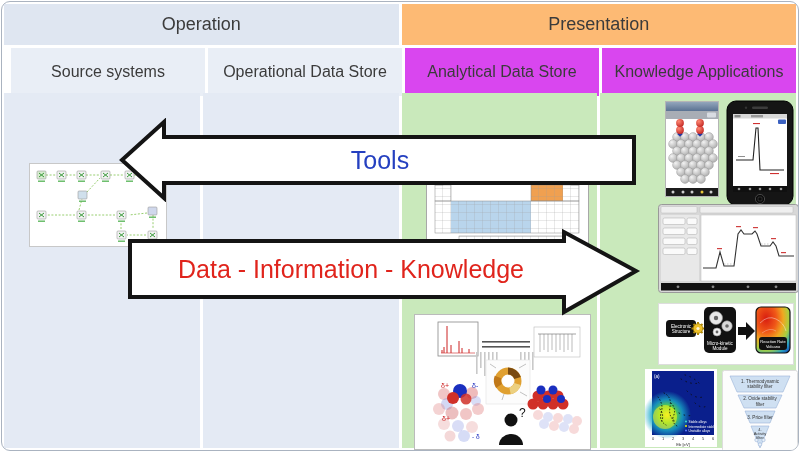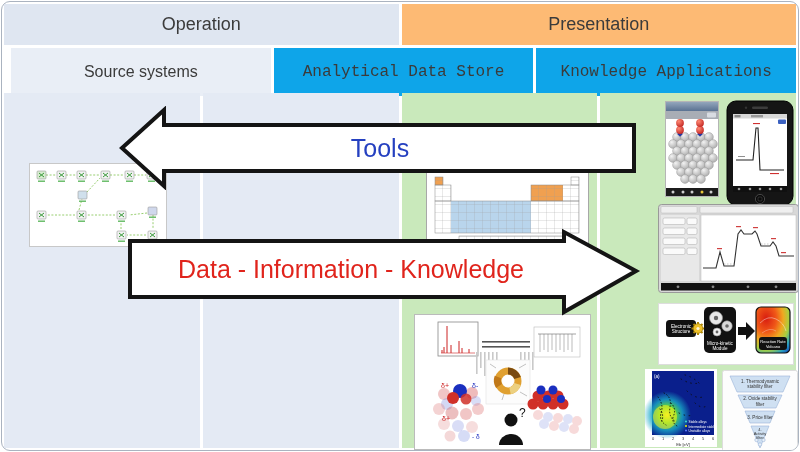--- a/index.html
+++ b/index.html
@@ -9,21 +9,21 @@
   .row-groups{top:2px;height:41px;}
   .row-cols{top:46px;height:48px;margin-left:7px;}
   .row-main{top:91px;bottom:2px;}
   .cell{flex:1;display:flex;align-items:center;justify-content:center;color:#3b3b3b;}
   .row-groups .cell{font-size:18px;}
   .row-cols .cell{font-size:16px;}
   .bg-op-h{background:#dfe6f1;}
   .bg-op-s{background:#e9eef6;}
   .bg-op-b{background:#e4eaf4;}
   .bg-pr-h{background:#fdba74;}
-  .bg-pr-s{background:#0ea5e9;font-family:Liberation Mono, monospace;}
+  .bg-pr-s{background:#d946ef;}
   .bg-pr-b{background:#c9e9bb;}
   .thumb{position:absolute;z-index:1;}
   .arrow{position:absolute;z-index:3;}
   svg{display:block;}
 </style>
 </head>
 <body>
 
 <div id="canvas">
 
@@ -32,20 +32,23 @@
       <span>Operation</span>
     </div>
     <div class="cell bg-pr-h">
       <span>Presentation</span>
     </div>
   </div>
 
   <div class="row row-cols">
     <div class="cell bg-op-s">
       <span>Source systems</span>
+    </div>
+    <div class="cell bg-op-s">
+      <span>Operational Data Store</span>
     </div>
     <div class="cell bg-pr-s">
       <span>Analytical Data Store</span>
     </div>
     <div class="cell bg-pr-s">
       <span>Knowledge Applications</span>
     </div>
   </div>
 
   <div class="row row-main">
@@ -114,21 +117,21 @@
           <rect x="49" y="57.5" width="7" height="1.4"></rect>
             <rect x="89" y="57.5" width="7" height="1.4"></rect>
           <rect x="120" y="53.5" width="7" height="1.4"></rect>
             <rect x="89" y="77.5" width="7" height="1.4"></rect>
           <rect x="120" y="77.5" width="7" height="1.4"></rect>
         </g>
       </g>
     </svg>
   </div>
 
-  <div class="arrow" style="left:116px;top:104px;">
+  <div class="arrow" style="left:116px;top:116px;">
     <svg width="522" height="84" viewBox="0 0 522 84">
       <polygon points="4,42 46,4 46,19 516,19 516,65 46,65 46,80" fill="#ffffff" stroke="#141414" stroke-width="4" stroke-linejoin="miter"></polygon>
       <text x="262" y="51" text-anchor="middle" font-size="25" fill="#2540c0">Tools</text>
     </svg>
   </div>
 
   <div class="arrow" style="left:124px;top:224px;">
     <svg width="516" height="92" viewBox="0 0 516 92">
       <polygon points="4,15 438,15 438,6 510,45 438,86 438,71 4,71" fill="#ffffff" stroke="#141414" stroke-width="4" stroke-linejoin="miter"></polygon>
       <text x="225" y="52" text-anchor="middle" font-size="25" fill="#e0241c">Data - Information - Knowledge</text>

